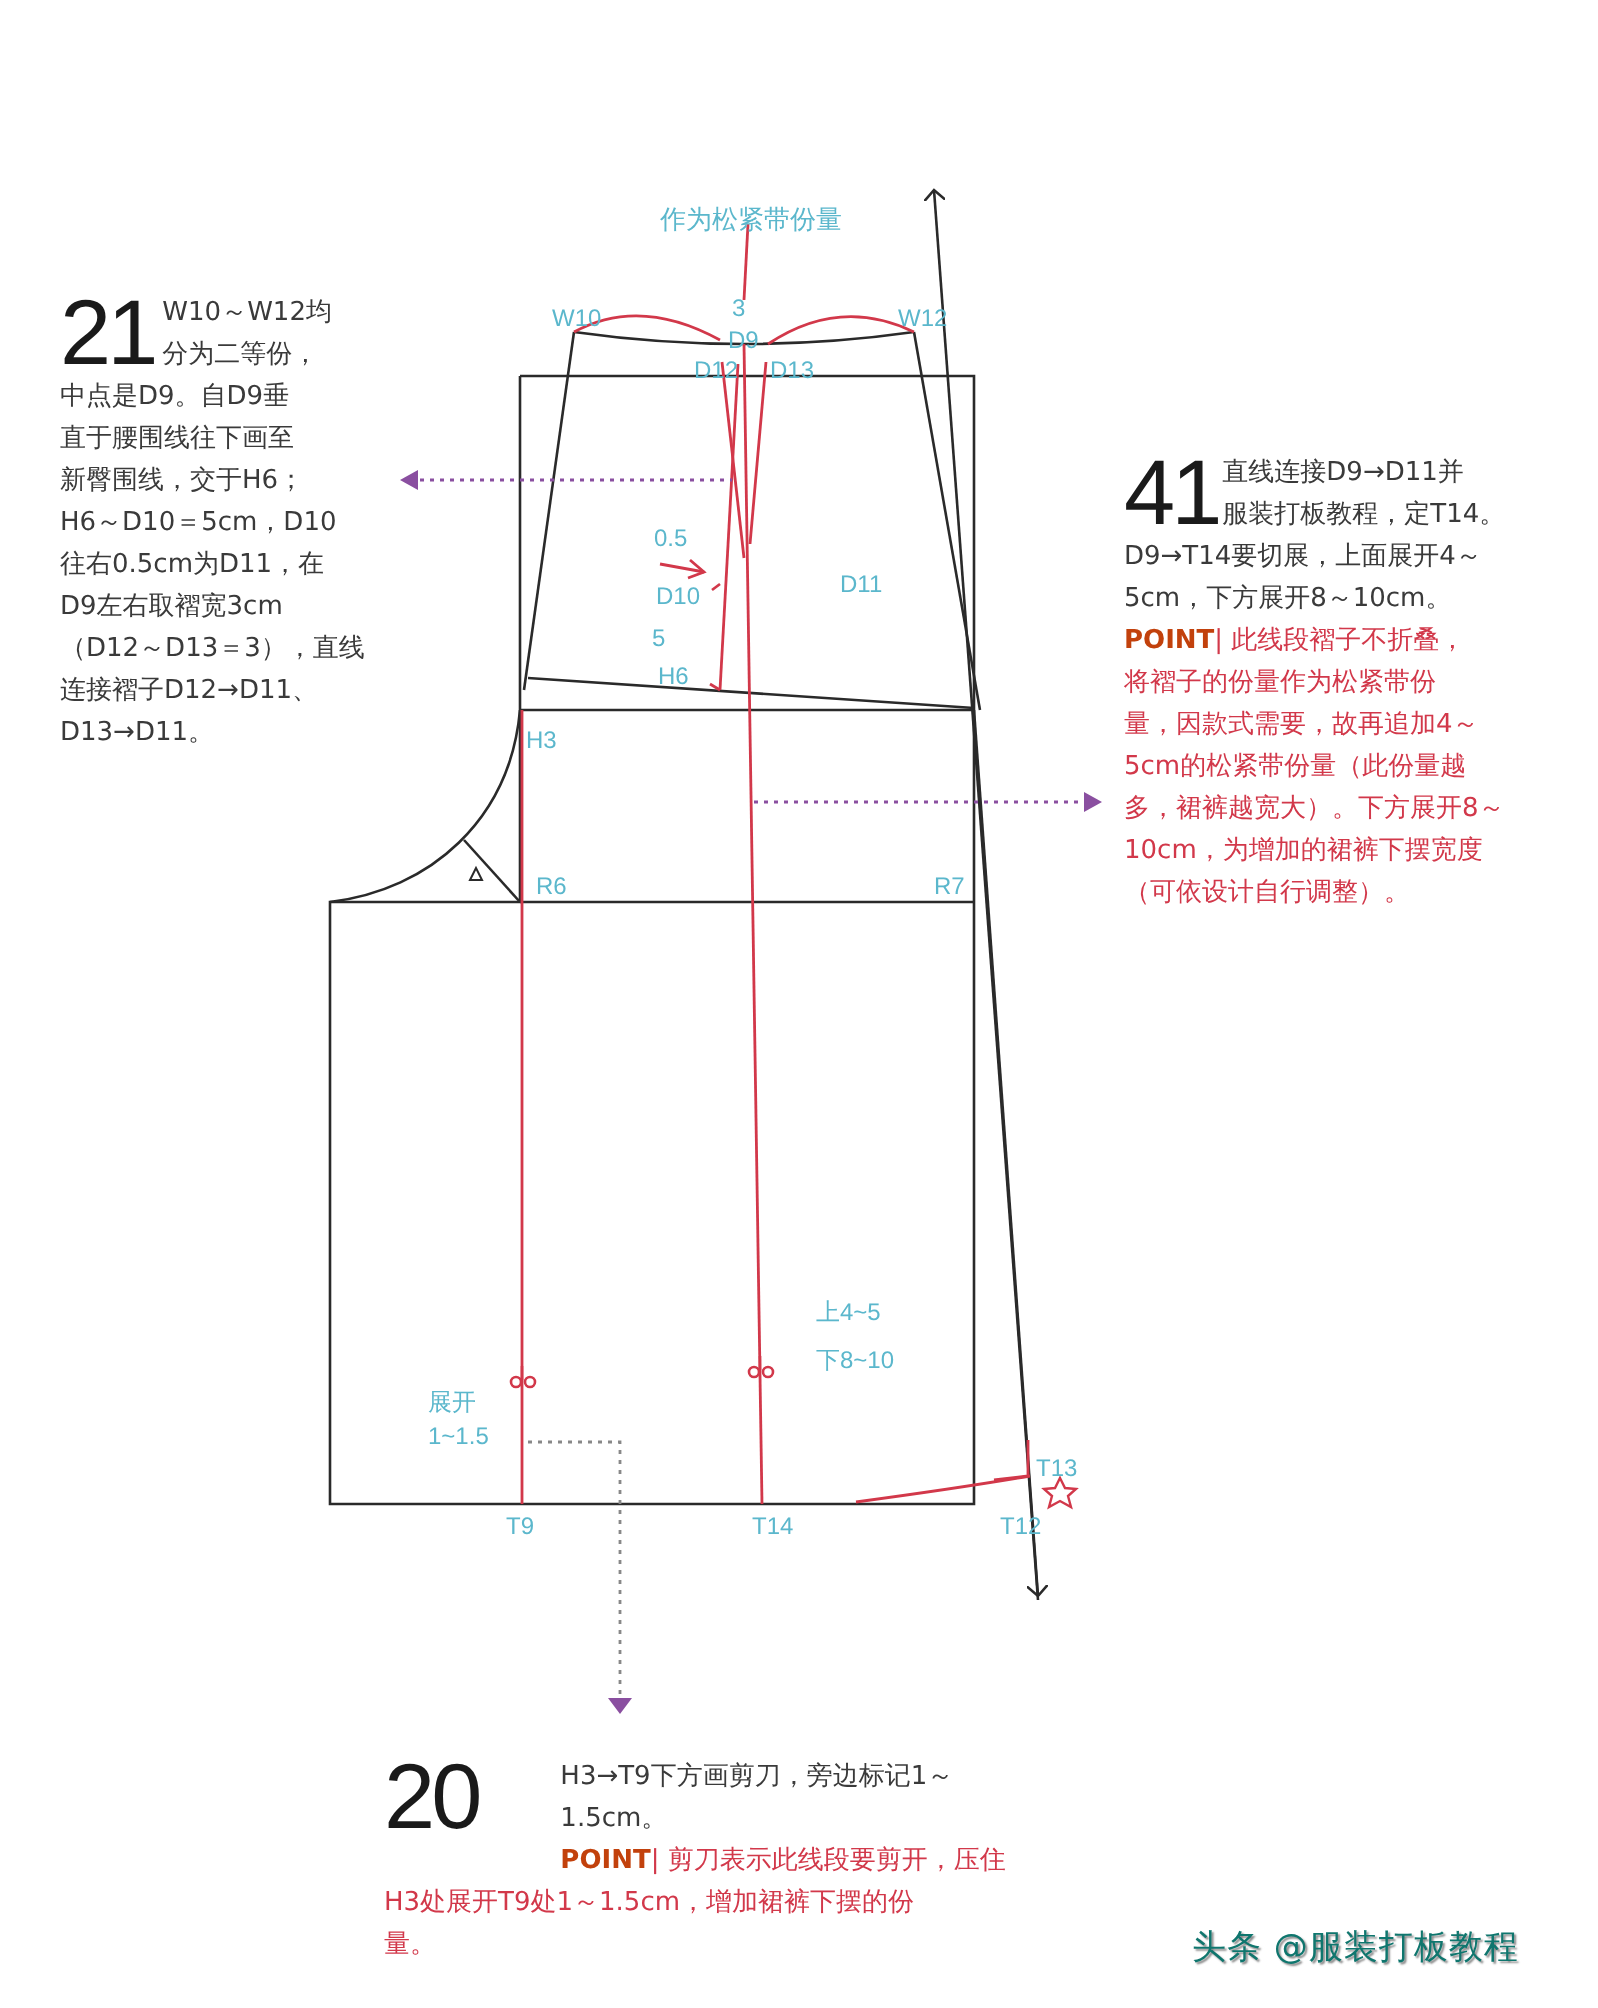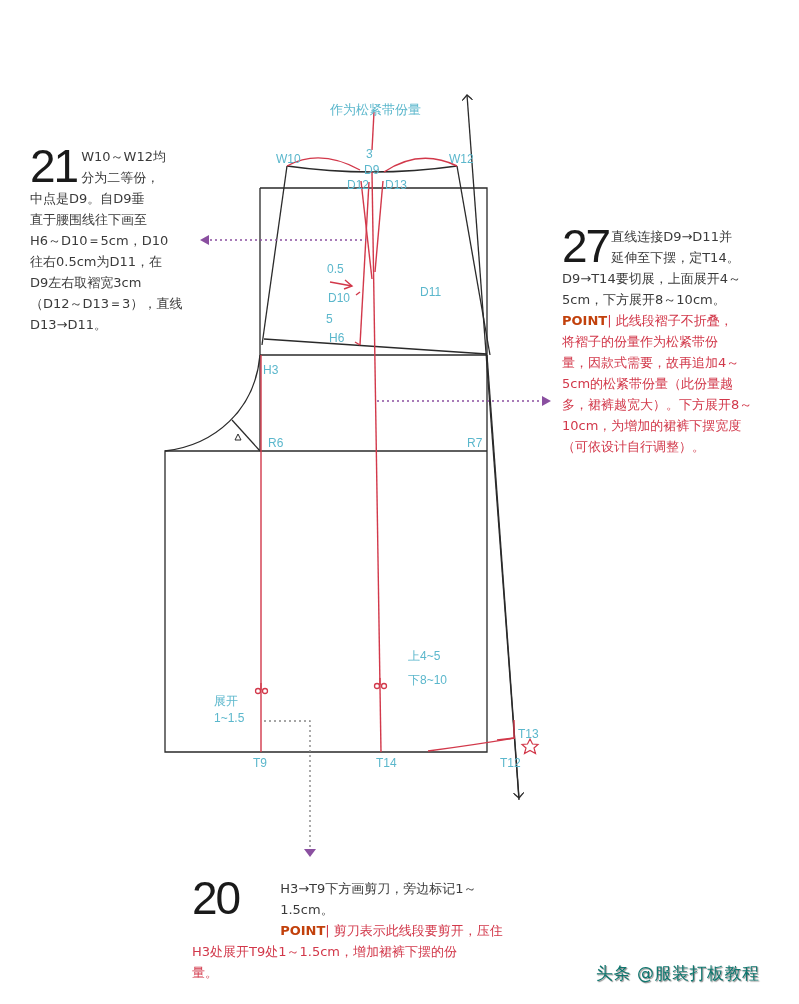--- a/index.html
+++ b/index.html
@@ -113,34 +113,36 @@
   <div style="display:flex;align-items:flex-start;margin-top:15px;">
     <span class="step-num">21</span>
     <div class="txt" style="margin-left:4px;">
       <div>W10～W12均</div>
       <div>分为二等份，</div>
     </div>
   </div>
   <div class="txt">
     <div>中点是D9。自D9垂</div>
     <div>直于腰围线往下画至</div>
+    <div>新臀围线，交于H6；</div>
     <div>H6～D10＝5cm，D10</div>
     <div>往右0.5cm为D11，在</div>
     <div>D9左右取褶宽3cm</div>
     <div>（D12～D13＝3），直线</div>
+    <div>连接褶子D12→D11、</div>
     <div>D13→D11。</div>
   </div>
 </div>
 
 <div class="abs" style="left:562px;top:226px;width:230px;">
   <div style="display:flex;align-items:flex-start;">
-    <span class="step-num">27</span>
+    <span class="step-num">41</span>
     <div class="txt" style="margin-left:2px;">
       <div>直线连接D9→D11并</div>
-      <div>延伸至下摆，定T14。</div>
+      <div>服装打板教程，定T14。</div>
     </div>
   </div>
   <div class="txt">
     <div>D9→T14要切展，上面展开4～</div>
     <div>5cm，下方展开8～10cm。</div>
     <div class="red"><span class="point">POINT</span><span>| 此线段褶子不折叠，</span></div>
     <div class="red">将褶子的份量作为松紧带份</div>
     <div class="red">量，因款式需要，故再追加4～</div>
     <div class="red">5cm的松紧带份量（此份量越</div>
     <div class="red">多，裙裤越宽大）。下方展开8～</div>

